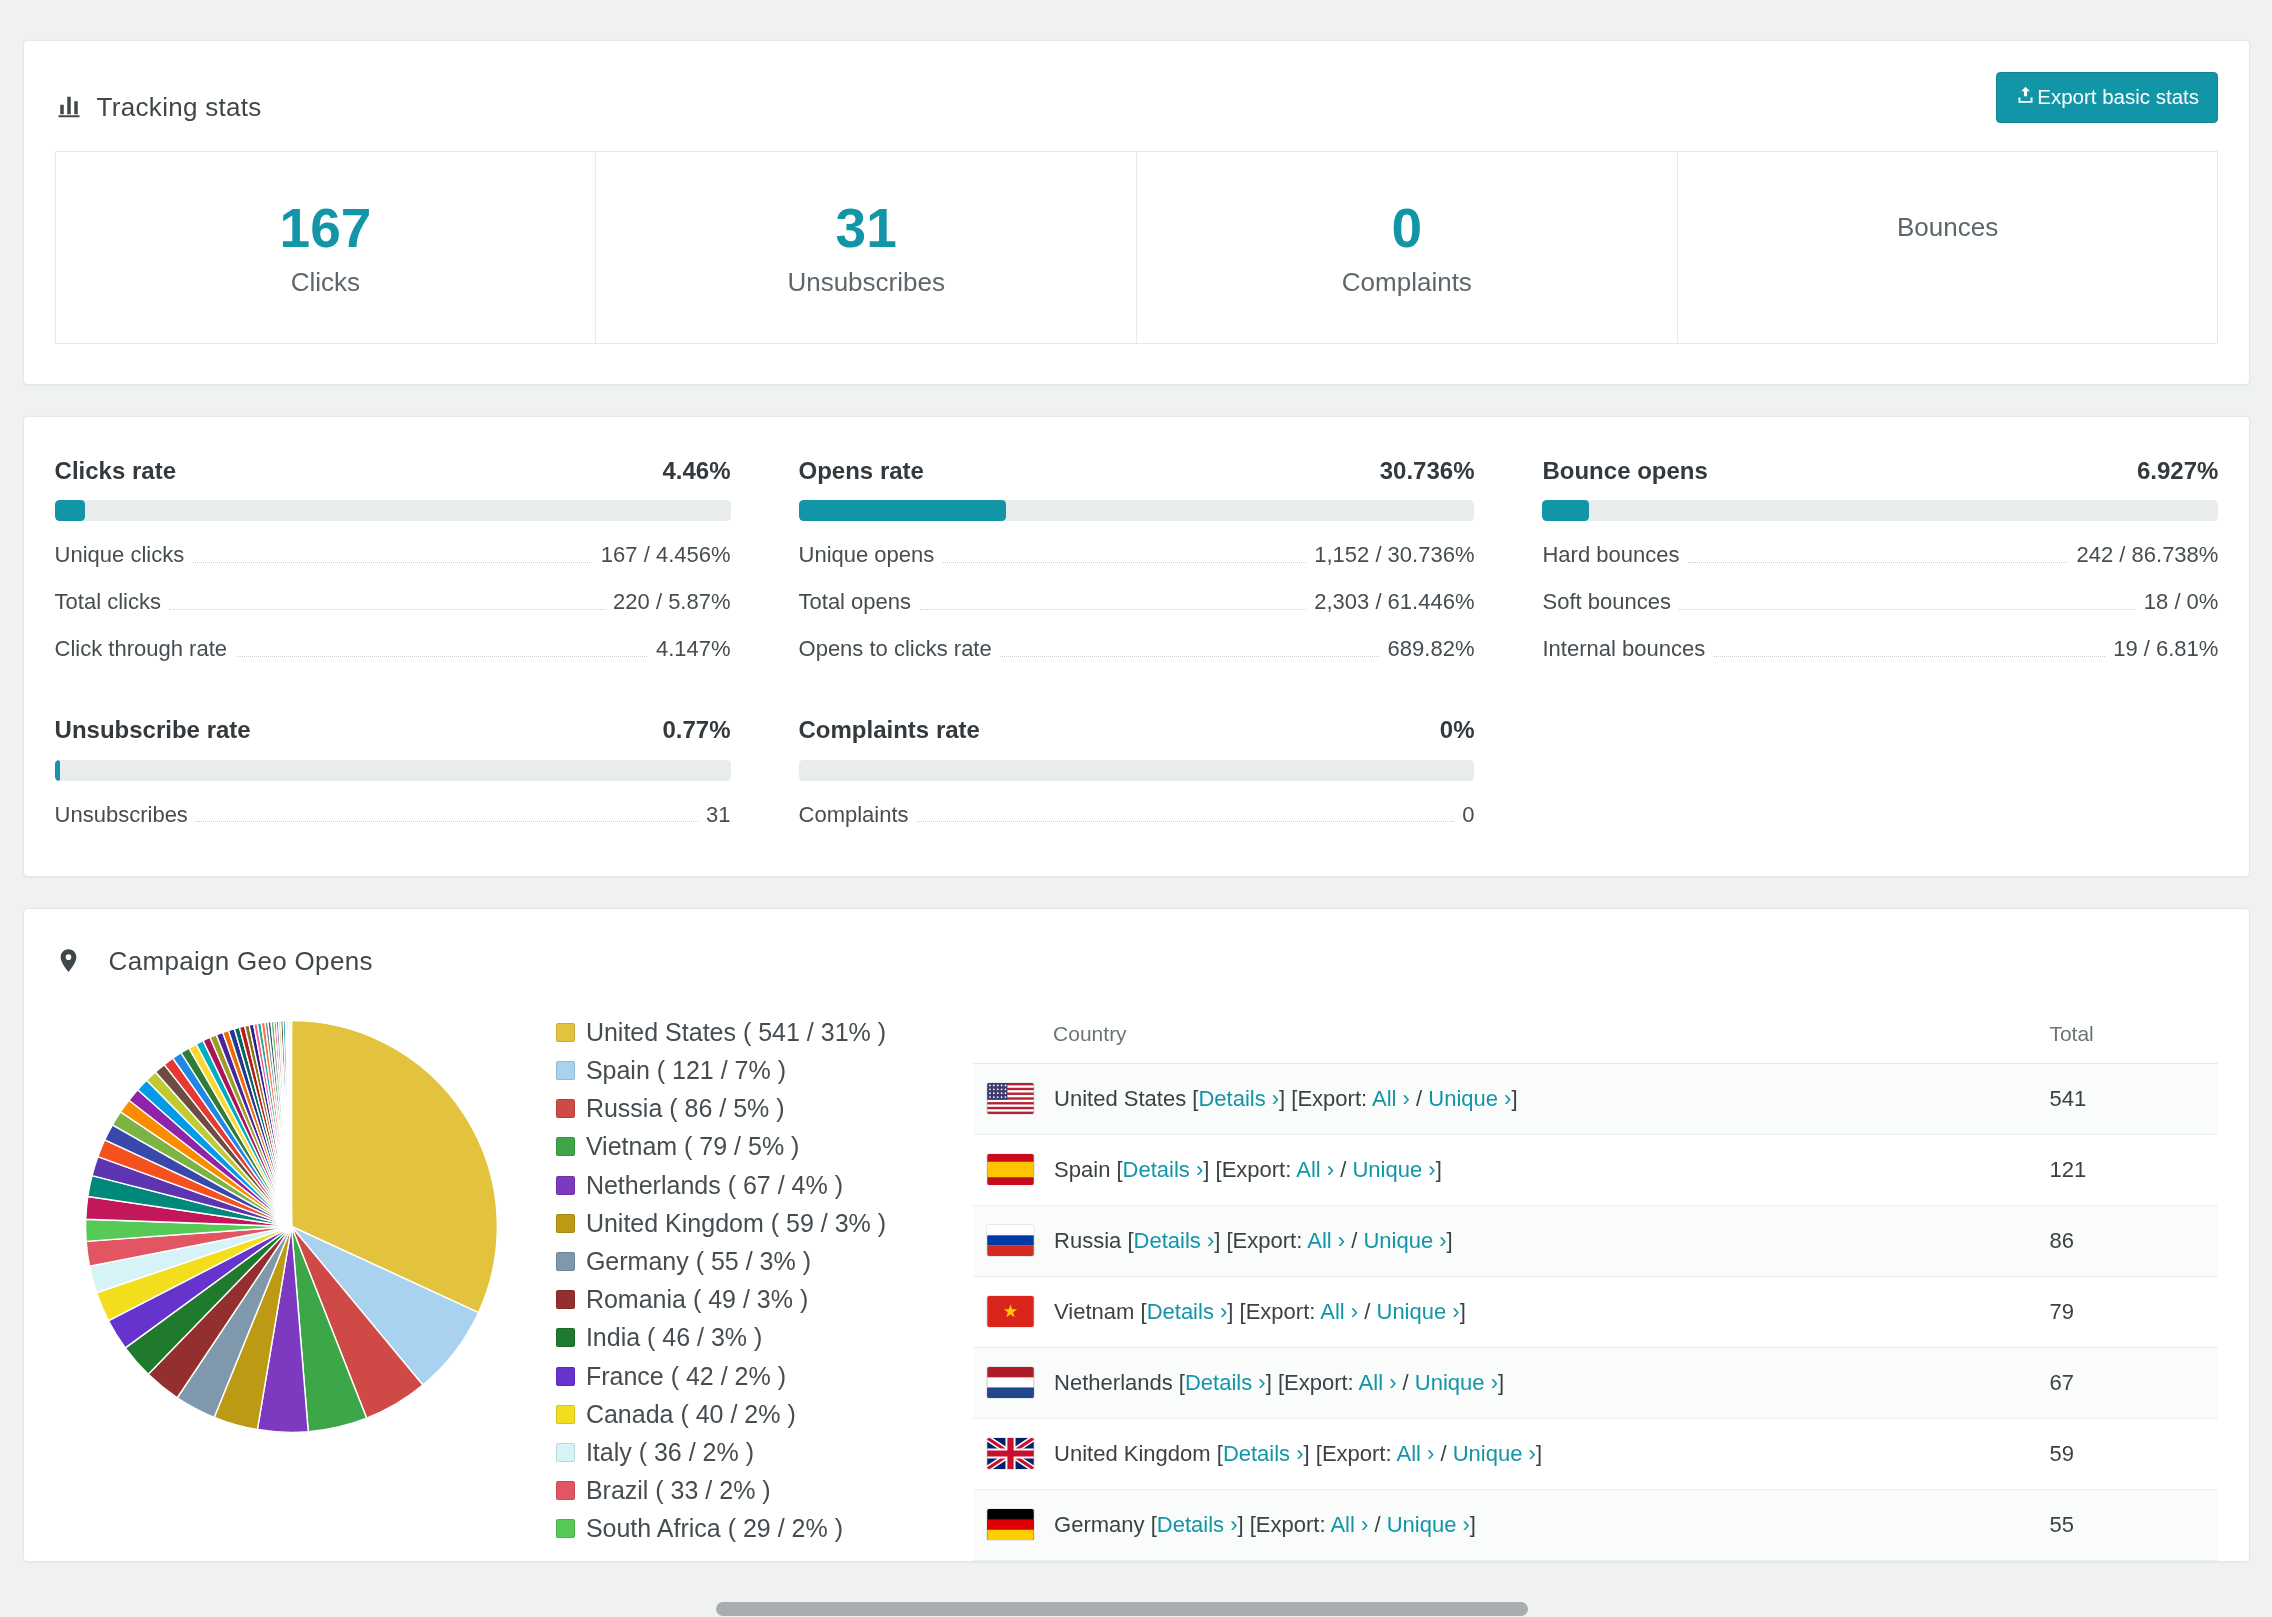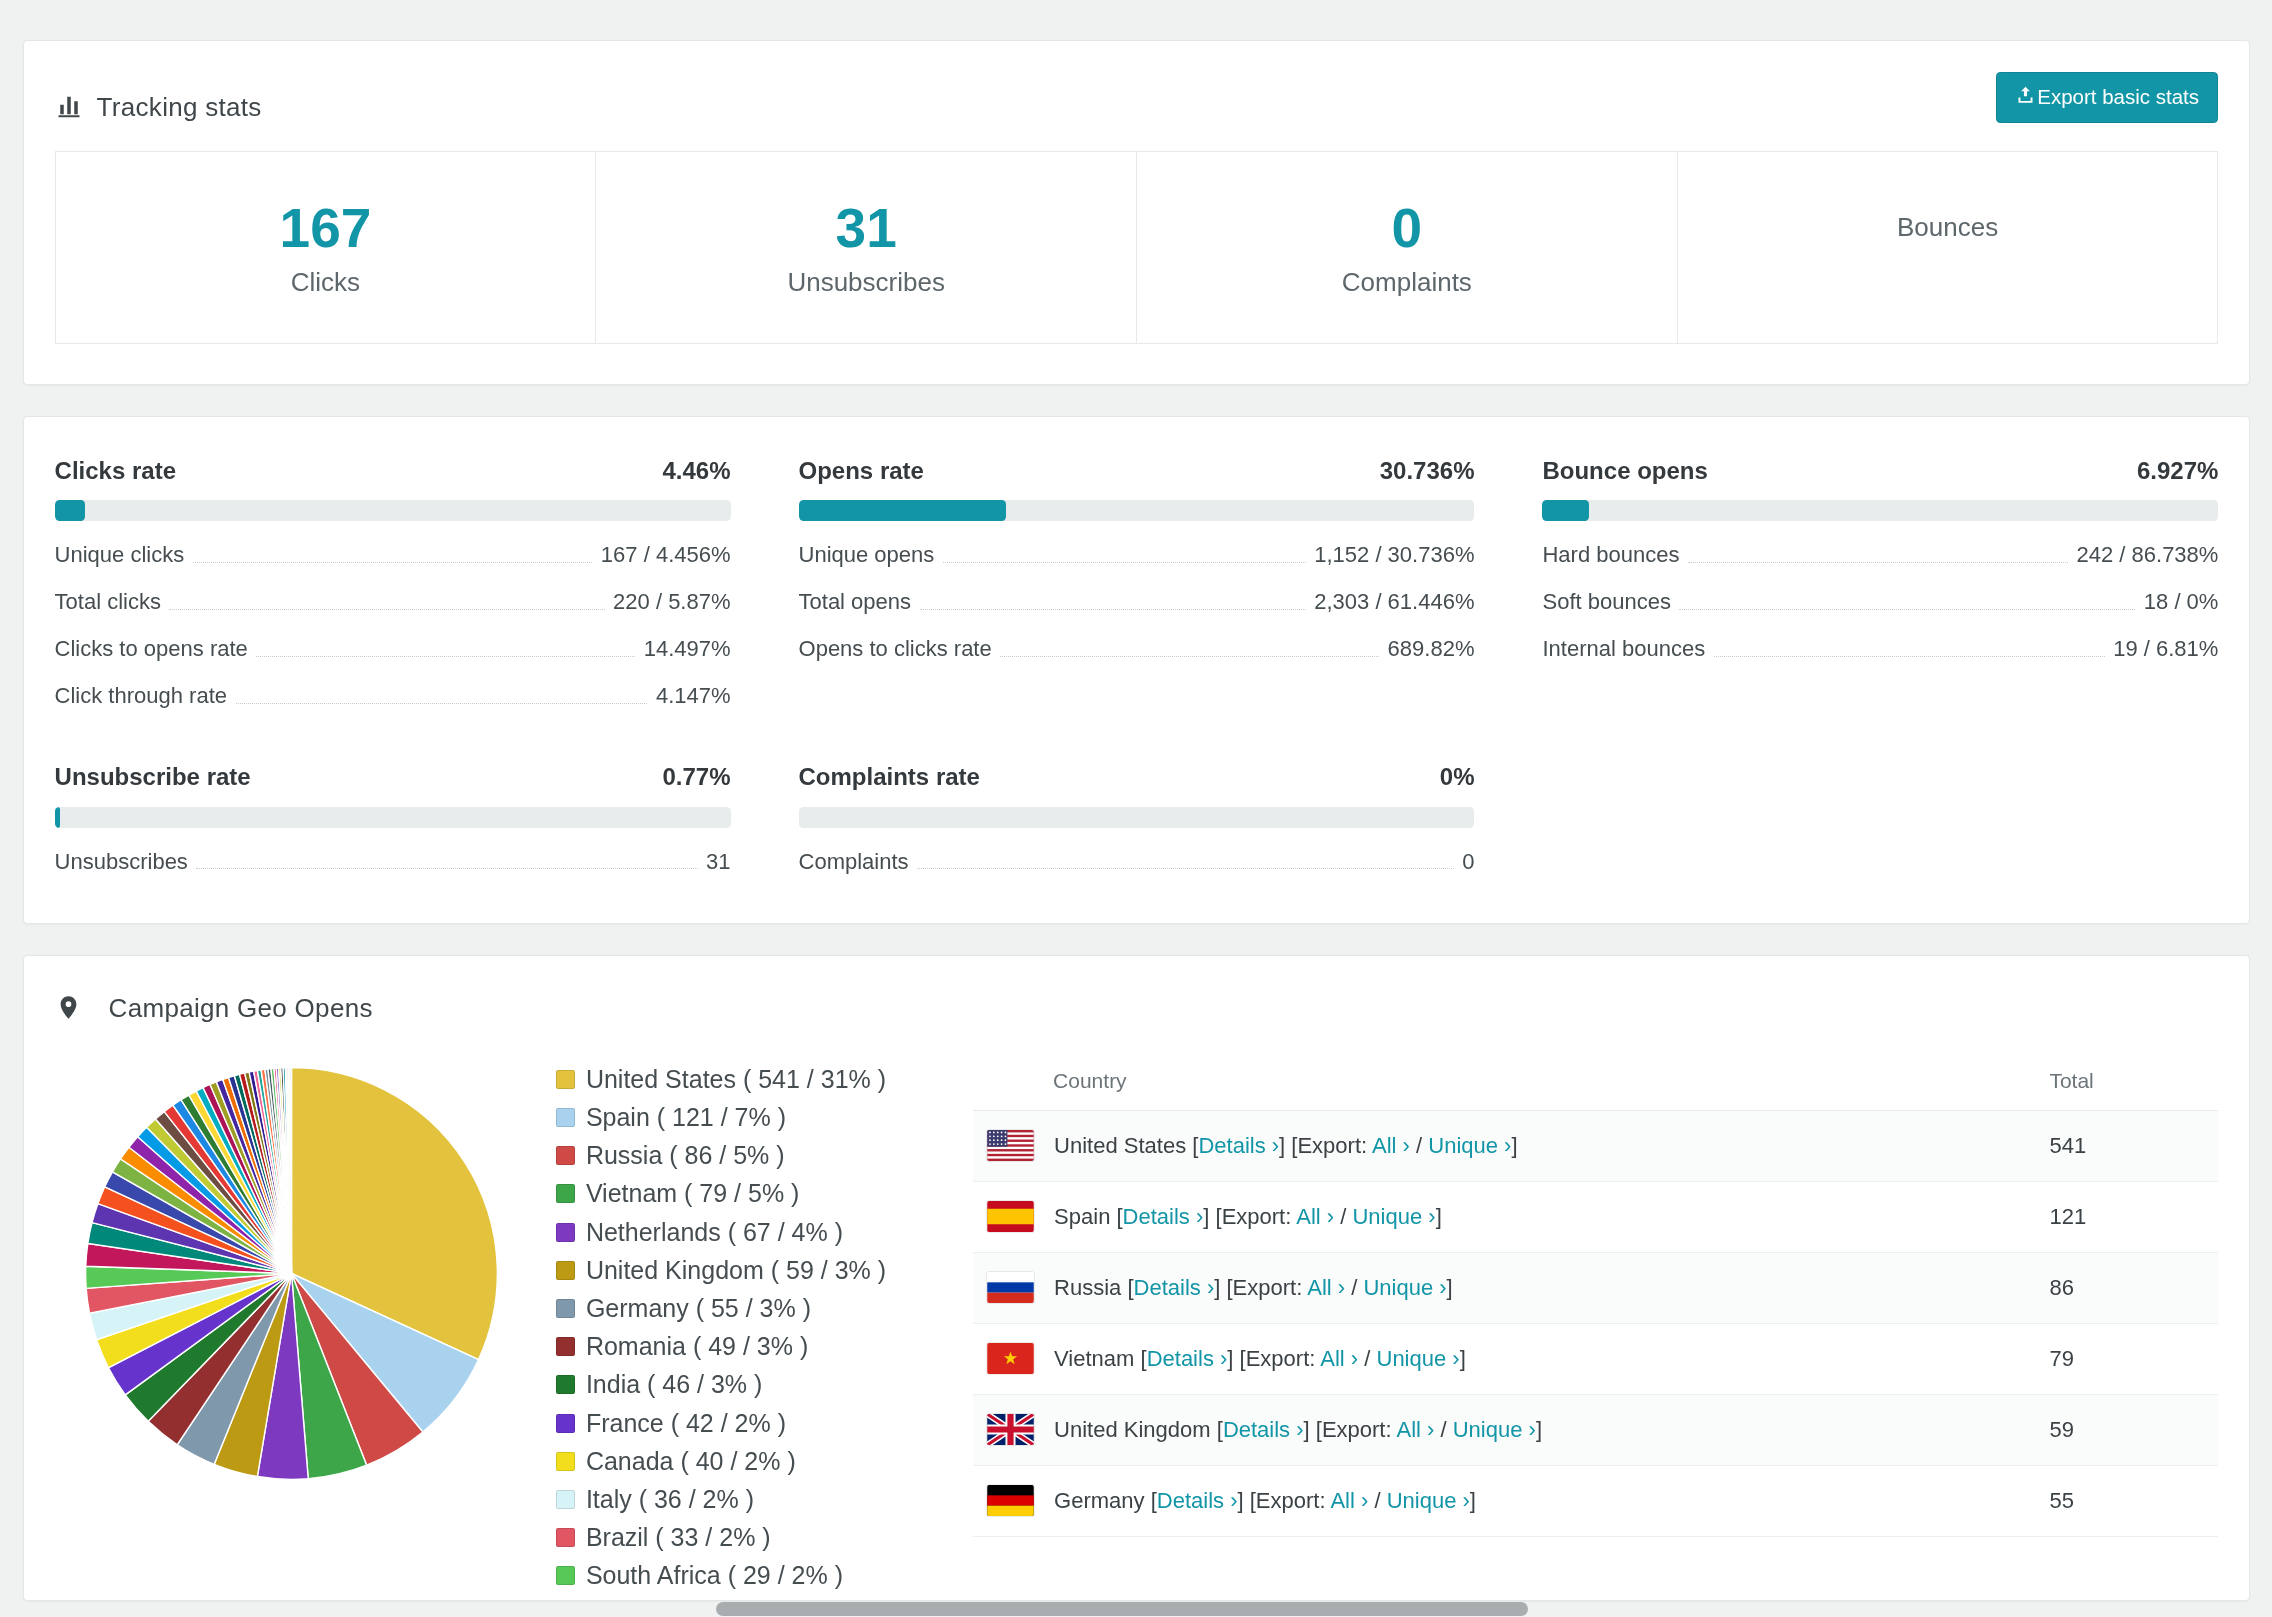--- a/index.html
+++ b/index.html
@@ -113,25 +113,20 @@
           </div>
           <div class="stat-line">
             <span class="line-label">Unique clicks</span>
             <span class="leader"></span>
             <span class="line-value">167 / 4.456%</span>
           </div>
           <div class="stat-line">
             <span class="line-label">Total clicks</span>
             <span class="leader"></span>
             <span class="line-value">220 / 5.87%</span>
-          </div>
-          <div class="stat-line">
-            <span class="line-label">Clicks to opens rate</span>
-            <span class="leader"></span>
-            <span class="line-value">14.497%</span>
           </div>
           <div class="stat-line">
             <span class="line-label">Click through rate</span>
             <span class="leader"></span>
             <span class="line-value">4.147%</span>
           </div>
         </div>
         <div class="rate-block">
           <div class="rate-head">
             <span class="rate-title">Opens rate</span>
@@ -405,20 +400,31 @@
                 <rect width="60" height="40" fill="#da251d"></rect>
                 <polygon fill="#ffcd00" points="30,11 32.12,17.09 38.56,17.22 33.42,21.11 35.29,27.28 30,23.6 24.71,27.28 26.58,21.11 21.44,17.22 27.88,17.09"></polygon>
               </svg>
             </span>
             <span class="country-cell"><span class="plain">Vietnam </span><span class="plain">[</span><a class="tlink">Details ›</a><span class="plain">] [Export: </span><a class="tlink">All ›</a><span class="plain"> / </span><a class="tlink">Unique ›</a><span class="plain">]</span></span>
             <span class="total-cell">79</span>
           </div>
           <div class="trow">
             <span class="flag">
               <svg viewBox="0 0 60 40">
+                <rect width="60" height="40" fill="#ae1c28"></rect>
+                <rect y="13.33" width="60" height="13.33" fill="#fff"></rect>
+                <rect y="26.66" width="60" height="13.34" fill="#21468b"></rect>
+              </svg>
+            </span>
+            <span class="country-cell"><span class="plain">Netherlands </span><span class="plain">[</span><a class="tlink">Details ›</a><span class="plain">] [Export: </span><a class="tlink">All ›</a><span class="plain"> / </span><a class="tlink">Unique ›</a><span class="plain">]</span></span>
+            <span class="total-cell">67</span>
+          </div>
+          <div class="trow">
+            <span class="flag">
+              <svg viewBox="0 0 60 40">
                 <rect width="60" height="40" fill="#012169"></rect>
                 <path d="M0,0 L60,40 M60,0 L0,40" stroke="#fff" stroke-width="8"></path>
                 <path d="M0,0 L60,40 M60,0 L0,40" stroke="#C8102E" stroke-width="4"></path>
                 <path d="M30,0 V40 M0,20 H60" stroke="#fff" stroke-width="13"></path>
                 <path d="M30,0 V40 M0,20 H60" stroke="#C8102E" stroke-width="8"></path>
               </svg>
             </span>
             <span class="country-cell"><span class="plain">United Kingdom </span><span class="plain">[</span><a class="tlink">Details ›</a><span class="plain">] [Export: </span><a class="tlink">All ›</a><span class="plain"> / </span><a class="tlink">Unique ›</a><span class="plain">]</span></span>
             <span class="total-cell">59</span>
           </div>

